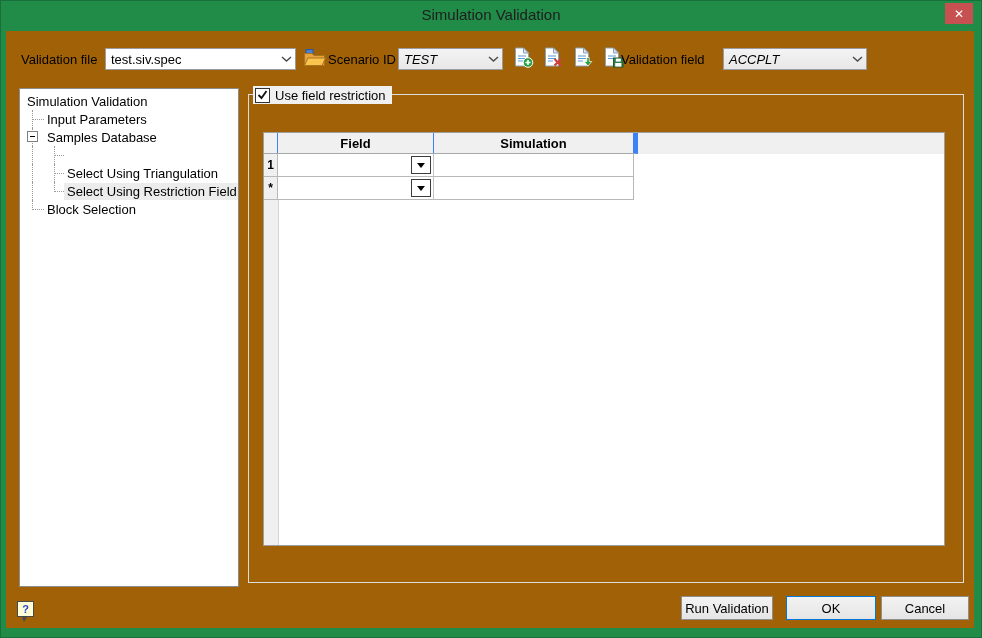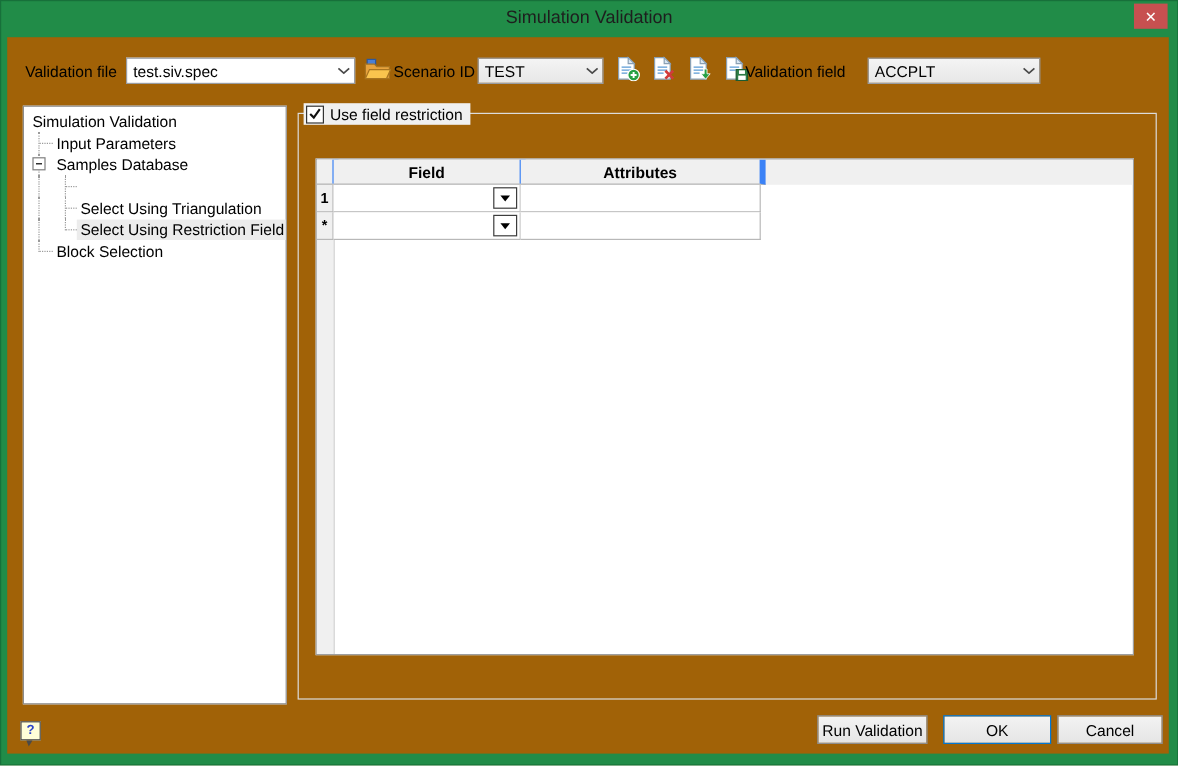--- a/index.html
+++ b/index.html
@@ -22,21 +22,21 @@
   }
   .client{
     position:absolute;left:5px;top:30px;width:968px;height:597px;
     background:#a16207;
   }
   .lbl{position:absolute;height:22px;display:flex;align-items:center;font-size:13px;color:#000;white-space:nowrap;}
   .combo{
     position:absolute;height:20px;border:1px solid #999da3;background:#fff;
     display:flex;align-items:center;padding-left:5px;font-size:13px;color:#000;
   }
-  .combo.list{background:linear-gradient(#f4f4f4,#e7e7e7);}
+  .combo.list{background:linear-gradient(#f4f4f4,#e7e7e7);font-style:italic;}
   .combo .chev{margin-left:auto;width:18px;display:flex;align-items:center;justify-content:center;flex:none;}
   .toolicon{position:absolute;width:24px;height:24px;display:flex;align-items:center;justify-content:center;cursor:pointer;}
   .treepanel{
     position:absolute;left:13px;top:57px;width:218px;height:494px;
     background:#fff;border:1px solid #8c8c8c;overflow:hidden;padding-top:3px;
   }
   .trow{height:18px;display:flex;align-items:center;padding-left:2px;font-size:13px;color:#000;}
   .c{flex:none;position:relative;height:18px;}
   .c.w22{width:22px;}
   .c.w20{width:20px;}
@@ -266,21 +266,21 @@
           </svg>
       </span>
       <span class="cbox-label">Use field restriction</span>
     </div>
 
     <div class="gridpanel" id="grid">
       <div class="rowstrip"></div>
       <div class="hdrband"></div>
       <div class="hcell corner"></div>
       <div class="hcell fieldh">Field</div>
-      <div class="hcell attrh">Attributes</div>
+      <div class="hcell attrh">Simulation</div>
     <div class="cell rowhead" style="top: 21px;">1</div>
         <div class="cell fieldcell" style="top: 21px;"><span class="ftext"></span><span class="dropbtn">
             <span class="tri"></span>
           </span></div>
         <div class="cell attrcell" style="top: 21px;"></div>
         <div class="cell rowhead" style="top: 44px;">*</div>
         <div class="cell fieldcell" style="top: 44px;"><span class="ftext"></span><span class="dropbtn">
             <span class="tri"></span>
           </span></div>
         <div class="cell attrcell" style="top: 44px;"></div>

